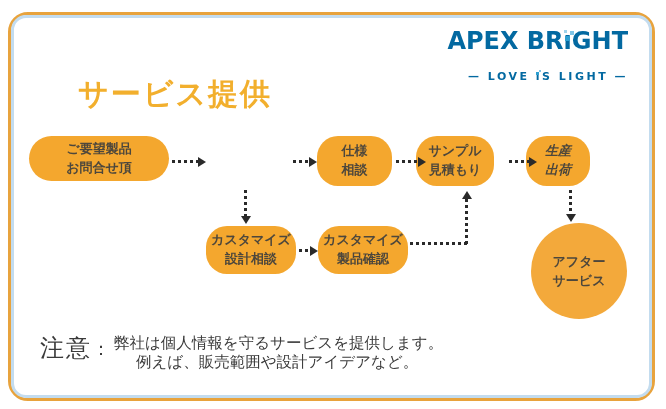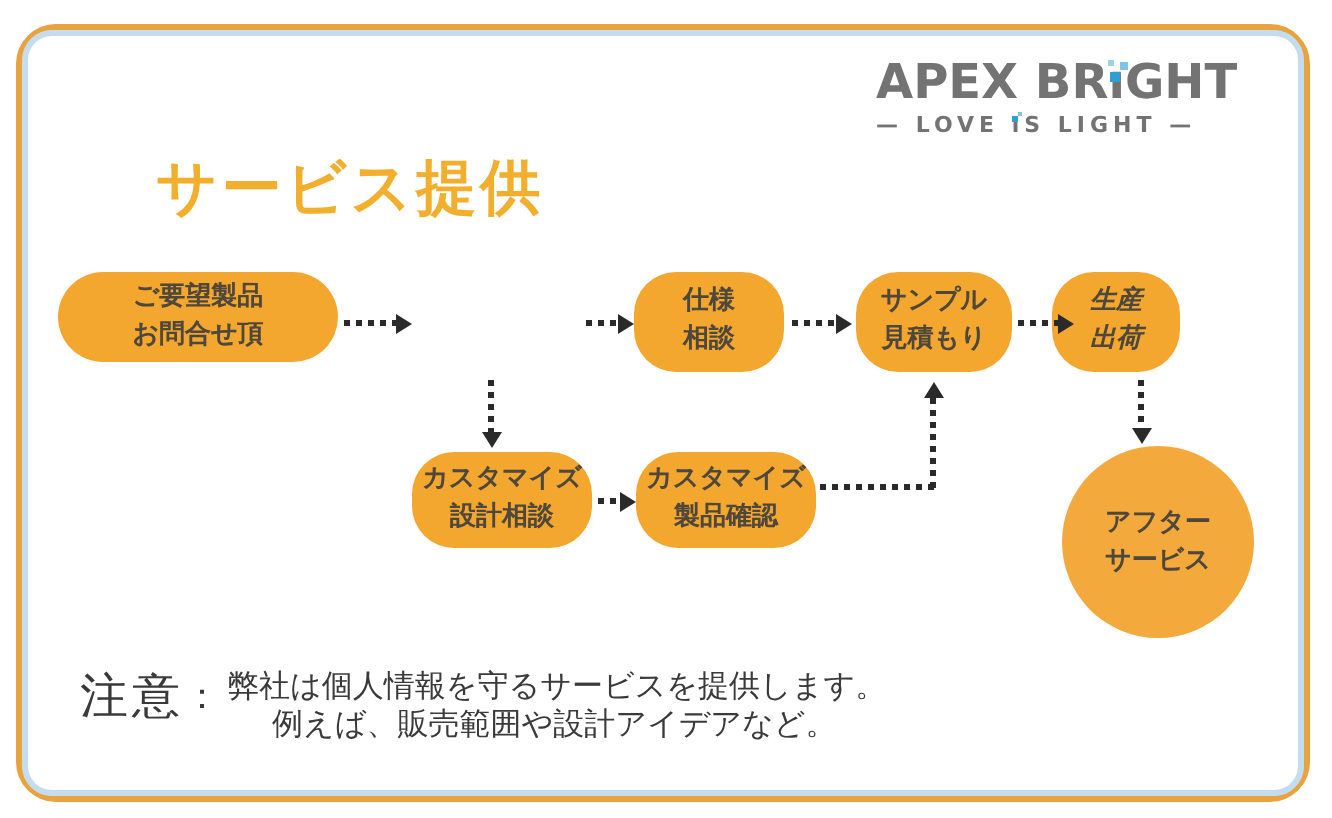--- a/index.html
+++ b/index.html
@@ -12,23 +12,23 @@
   .card{position:absolute;left:8px;top:12px;right:11px;bottom:8px;
     border:3px solid #E8A33D;border-radius:20px;}
   .card-inner{position:absolute;inset:0;border:3px solid #C3DCEF;border-radius:15px;background:#ffffff;}
 
   .layer{position:absolute;inset:0;}
 
   .page-title{position:absolute;left:42px;top:74px;font-size:30px;font-weight:bold;
     color:#F2AF2D;letter-spacing:2px;margin-left:36px;}
 
   
-  .logo{position:absolute;left:438px;top:27px;width:190px;text-align:left;color:#737373;}
+  .logo{position:absolute;left:438px;top:27px;width:190px;text-align:right;color:#0369a1;}
   .logo-line1{font-size:24px;font-weight:bold;letter-spacing:0px;white-space:nowrap;}
-  .logo-line2{font-size:11px;font-weight:bold;letter-spacing:2.5px;margin-top:1px;white-space:nowrap;}
+  .logo-line2{font-size:11px;font-weight:bold;letter-spacing:2.5px;margin-top:15px;white-space:nowrap;}
   .logo-i{position:relative;display:inline-block;}
   .i-dot{position:absolute;background:#2E9FD0;}
   .logo-i .d1{width:5px;height:5px;left:1px;bottom:14px;}
   .logo-i .d2{width:4px;height:4px;left:6px;bottom:20px;background:#7FC4E6;}
   .logo-i .d3{width:3px;height:3px;left:0px;bottom:22px;background:#9ED3EC;}
   .tag-i .d1{width:3px;height:3px;left:0px;bottom:8px;}
   .tag-i .d2{width:2px;height:2px;left:3px;bottom:11px;background:#7FC4E6;}
 
   
   .fc-box{position:absolute;background:#F4A72E;border-radius:21px;
@@ -72,21 +72,21 @@
       <div class="logo-line1"><span>APEX BR</span><span class="logo-i"><span>ı</span><span class="i-dot d1"></span><span class="i-dot d2"></span><span class="i-dot d3"></span></span><span>GHT</span></div>
       <div class="logo-line2"><span>— LOVE </span><span class="logo-i tag-i"><span>ı</span><span class="i-dot d1"></span><span class="i-dot d2"></span></span><span>S LIGHT —</span></div>
     </div>
 
     <div class="page-title">サービス提供</div>
 
     <div class="fc-box" style="left:29px;top:136px;width:140px;height:45px;border-radius:25px;">ご要望製品
 お問合せ頂</div>
     <div class="fc-box" style="left:317px;top:136px;width:75px;height:50px;">仕様
 相談</div>
-    <div class="fc-box" style="left:428px;top:136px;width:78px;height:50px;">サンプル
+    <div class="fc-box" style="left:416px;top:136px;width:78px;height:50px;">サンプル
 見積もり</div>
     <div class="fc-box" style="left:526px;top:136px;width:64px;height:50px;font-style:italic;">生産
 出荷</div>
 
     <div class="fc-box" style="left:206px;top:226px;width:90px;height:48px;">カスタマイズ
 設計相談</div>
     <div class="fc-box" style="left:318px;top:226px;width:90px;height:48px;">カスタマイズ
 製品確認</div>
 
     <div class="fc-circle" style="left:531px;top:223px;width:96px;height:96px;">アフター

